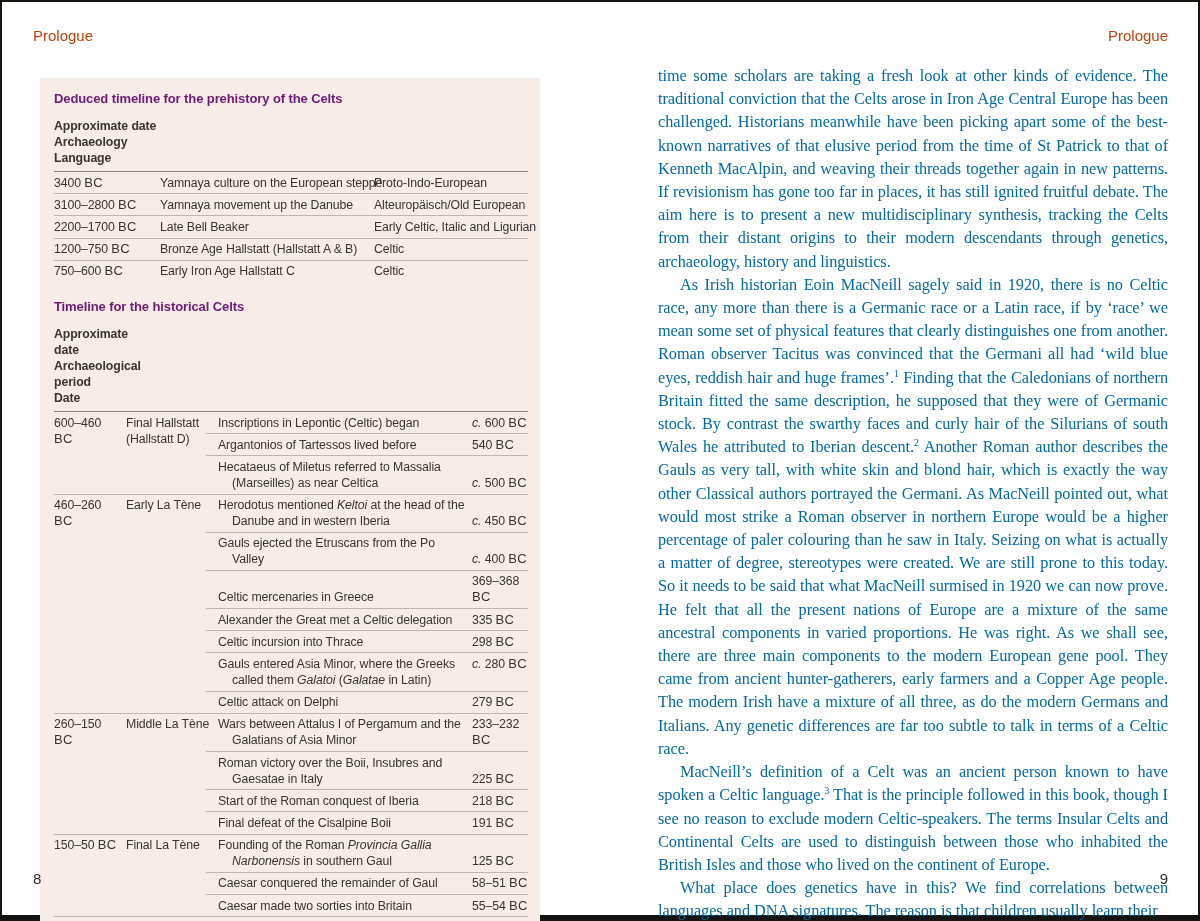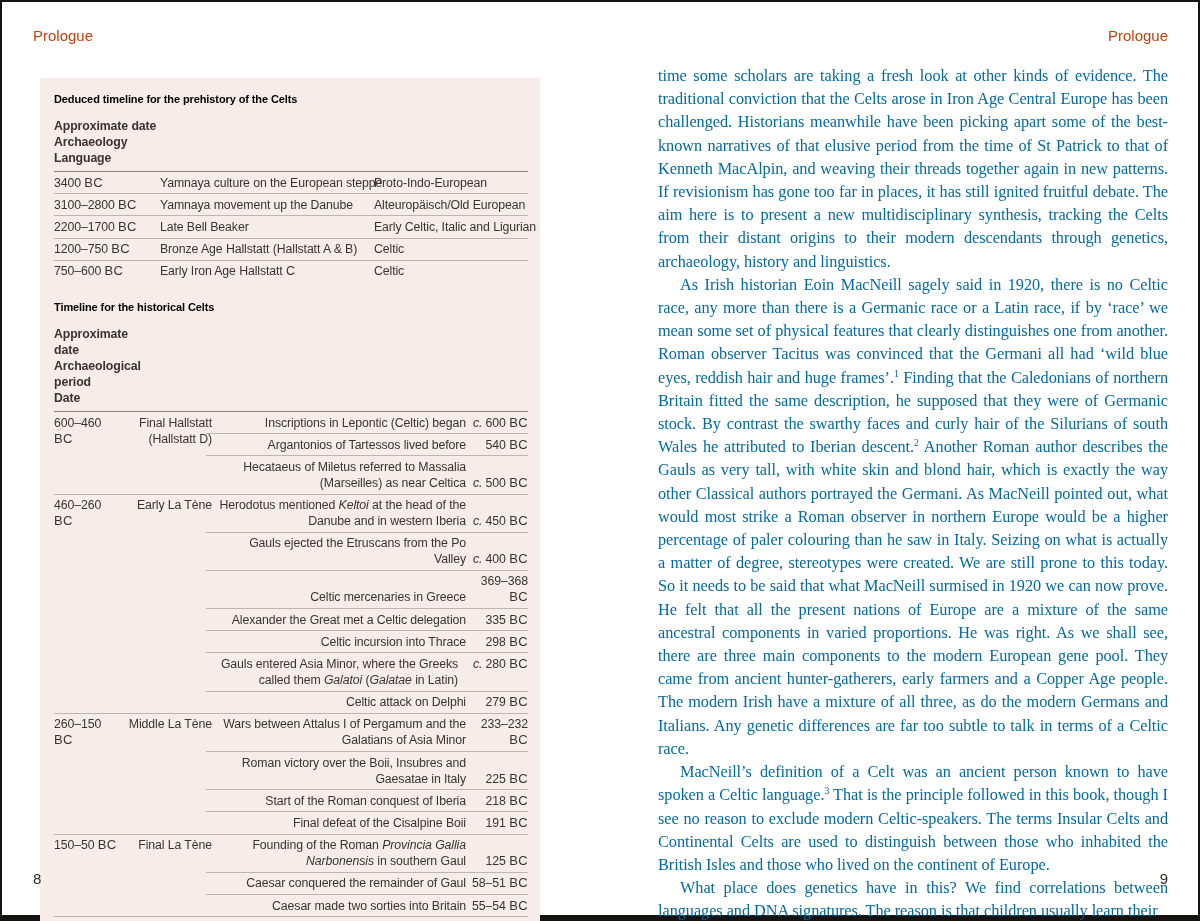--- a/index.html
+++ b/index.html
@@ -8,33 +8,33 @@
   .frame{position:absolute;inset:0;border:2px solid #161412;border-bottom:6px solid #161412;box-sizing:border-box;pointer-events:none;}
   .rh{position:absolute;top:27px;font-size:15px;color:#c2410c;}
   .rh.left{left:33px;} .rh.right{right:32px;}
   .folio{position:absolute;top:870px;font-size:15px;color:#2e2a27;}
   .folio.left{left:33px;} .folio.right{right:32px;}
 
   
   .timeline-box{position:absolute;left:40px;top:78px;width:500px;min-height:777px;
     box-sizing:border-box;padding:13px 12px 14px 14px;background:var(--table-bg,#f7ece8);
     font-size:12.3px;line-height:16px;letter-spacing:-0.1px;color:#3a3430;}
-  .tbl-title{font-weight:bold;font-size:11px;margin:0 0 9px 0;color:#000000;}
+  .tbl-title{font-weight:bold;font-size:13px;margin:0 0 9px 0;color:#701a75;}
   .hdr{display:flex;font-weight:bold;border-bottom:1px solid var(--rule-dark,#8a847e);padding:2px 0 5px 0;flex-direction:column;}
   .t1 .c1{width:106px;flex:none;} .t1 .c2{width:214px;flex:none;white-space:nowrap;} .t1 .c3{flex:1;white-space:nowrap;}
   .t1-row{display:flex;padding:2.6px 0;}
   .t1-row + .t1-row{border-top:1px solid var(--rule,#bcb5b0);}
   .gap{height:17px;}
   .t2h .h1{width:72px;flex:none;} .t2h .h2{width:92px;flex:none;padding-right:6px;box-sizing:border-box;}
   .t2h .h3{flex:1;} .t2h .h4{width:56px;flex:none;}
   .t2-group{display:flex;}
   .t2-group + .t2-group{border-top:1px solid var(--rule,#bcb5b0);}
   .g-approx{width:72px;flex:none;padding:2.6px 4px 2.6px 0;box-sizing:border-box;}
-  .g-period{width:92px;flex:none;padding:2.6px 6px 2.6px 0;box-sizing:border-box;text-align:right;}
-  .g-events{flex:1;margin-left:-12px;text-align:right;}
+  .g-period{width:92px;flex:none;padding:2.6px 6px 2.6px 0;box-sizing:border-box;}
+  .g-events{flex:1;margin-left:-12px;}
   .t2-event{display:flex;align-items:flex-end;padding:2.6px 0 2.6px 12px;}
   .t2-event.align-top{align-items:flex-start;gap:8px;}
   .t2-event + .t2-event{border-top:1px solid var(--rule,#bcb5b0);}
   .ev-text{flex:1;padding-left:14px;text-indent:-14px;padding-right:6px;}
   .ev-date{width:56px;flex:none;}
   .era{font-size:13px;letter-spacing:0.4px;}
   .circa{font-style:italic;}
 
   
   .body-text{position:absolute;left:658px;top:64px;width:510px;

